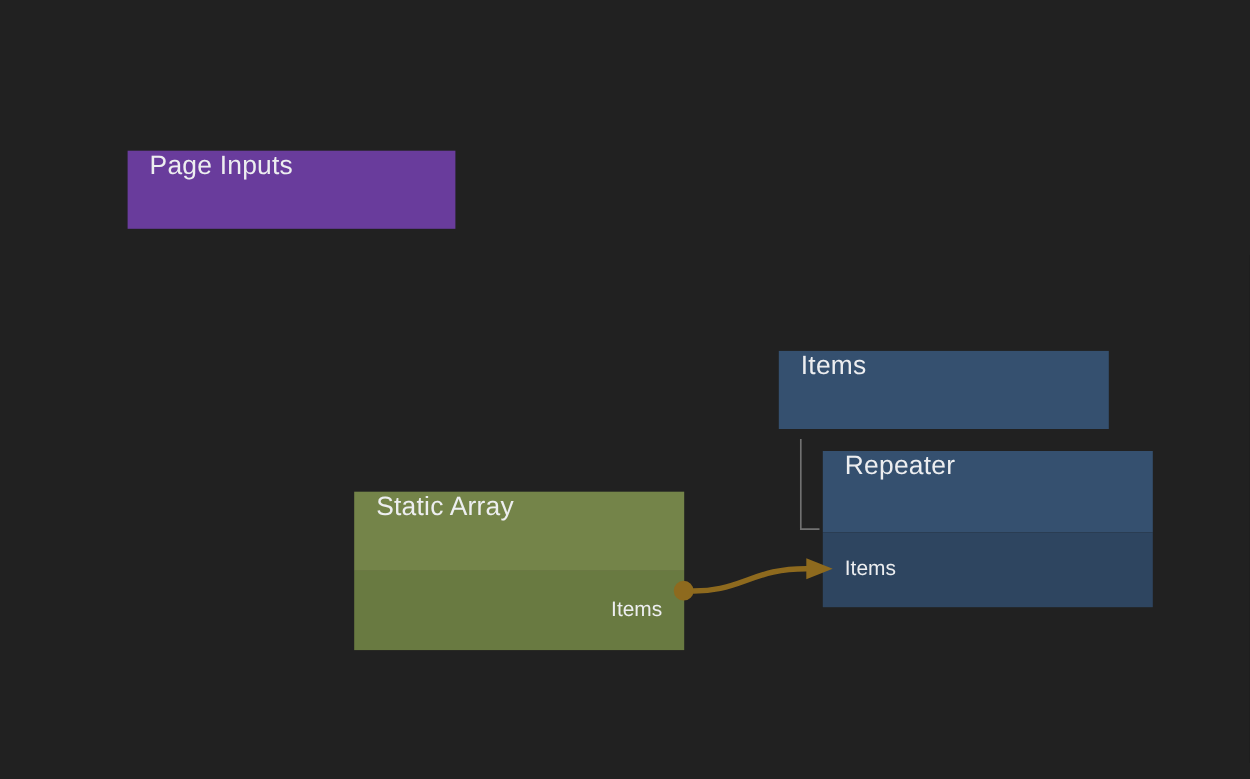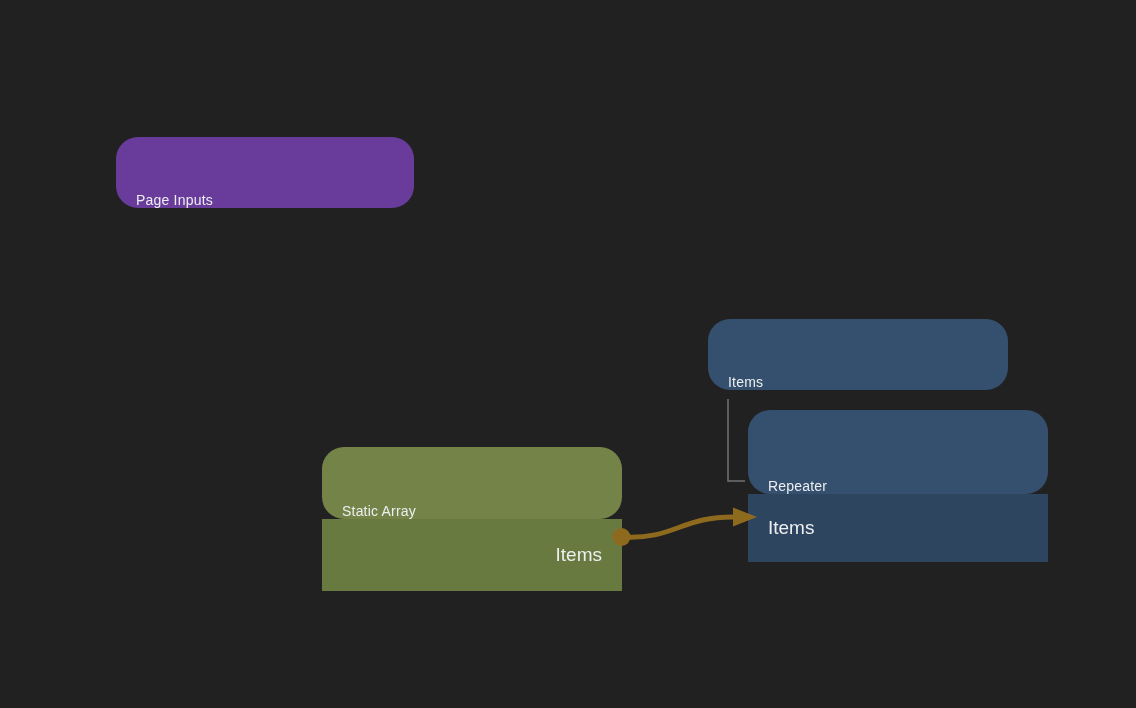--- a/index.html
+++ b/index.html
@@ -14,43 +14,42 @@
     background: #212121;
     overflow: hidden;
     font-family: "Liberation Sans", sans-serif;
     color: #edeef0;
   }
   .node {
     position: absolute;
   }
   .node-header {
     display: flex;
-    align-items: flex-end;
+    align-items: flex-start;
     padding: 0 20px;
-    font-size: 14px;
+    font-size: 24px;
     letter-spacing: 0.2px;
-    border-radius: 22px;
   }
   .node-row {
     display: flex;
     align-items: center;
     padding: 0 20px;
     font-size: 19px;
   }
   
   #node-page-inputs { left: 116px; top: 137px; width: 298px; }
   #node-page-inputs .node-header { height: 71px; background: #693c9c; }
 
   
   #node-page { left: 708px; top: 319px; width: 300px; }
   #node-page .node-header { height: 71px; background: #35506f; }
 
   
   #node-repeater { left: 748px; top: 410px; width: 300px; }
-  #node-repeater .node-header { height: 84px; background: #35506f; }
+  #node-repeater .node-header { height: 74px; background: #35506f; }
   #node-repeater .node-row { height: 68px; background: #2e4560; }
 
   
   #node-static-array { left: 322px; top: 428px; width: 300px; }
   #node-static-array .node-header { height: 72px; background: #748449; margin-top: 19px; }
   #node-static-array .node-row { height: 72px; background: #697a41; justify-content: flex-end; }
 
   
   .edges-layer {
     position: absolute;

